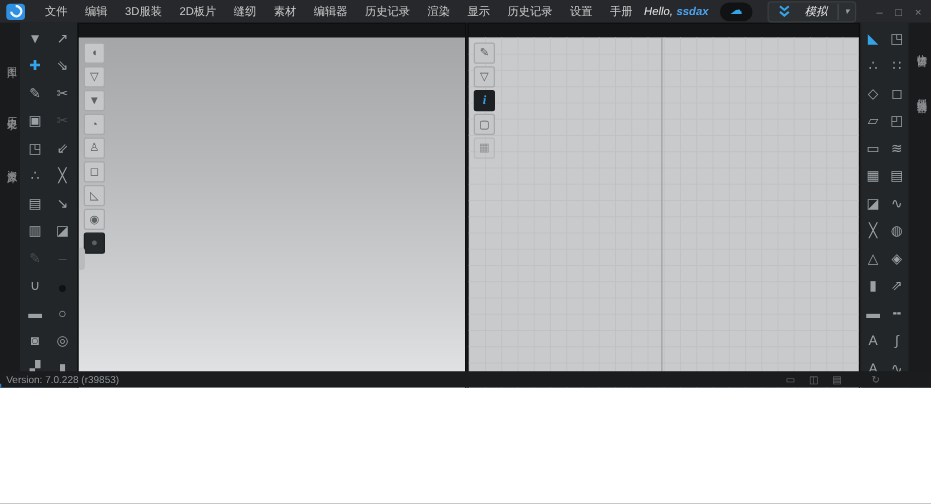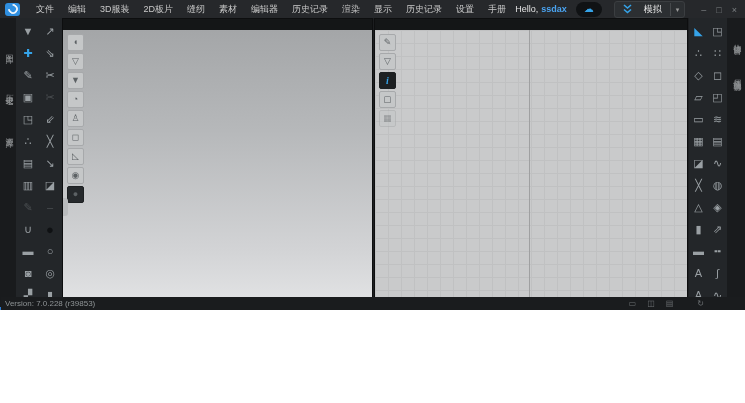--- a/index.html
+++ b/index.html
@@ -8,21 +8,21 @@
 
   
   .topbar{position:absolute;top:0;left:0;width:745px;height:18px;background:#26282b;
           display:flex;align-items:center;z-index:6;}
   .logo{width:15px;height:13px;background:#2f8fe0;border-radius:3px;margin:0 9px 0 5px;
         display:flex;align-items:center;justify-content:center;flex:0 0 auto;}
   .logo i{display:block;width:6px;height:6px;border:2px solid #eaf4fc;border-left-color:transparent;
           border-radius:50%;transform:rotate(40deg);}
   .menu{display:flex;}
   .menu-item{color:#c9c9c9;font-size:9px;line-height:18px;padding:0 7px;white-space:nowrap;cursor:default;}
-  .top-right{margin-left:auto;display:flex;align-items:center;padding-right:4px;}
+  .top-right{margin-left:auto;display:flex;align-items:center;padding-right:4px;font-style:italic;}
   .greeting{font-size:9px;color:#e3e3e3;}
   .username{font-size:9px;color:#4aa3f0;font-weight:bold;margin-left:3px;}
   .cloud-btn{width:26px;height:15px;border-radius:8px;background:#101214;display:flex;align-items:center;
              justify-content:center;margin:0 12px 0 9px;}
   .cloud-btn span{color:#35a3e8;font-size:10px;line-height:1;}
   .sim-btn{height:15px;background:#2c2f32;border:1px solid #3b3e41;border-radius:3px;display:flex;
            align-items:center;margin-right:16px;}
   .sim-main{display:flex;align-items:center;gap:12px;padding:0 8px;}
   .sim-label{font-size:9px;color:#e8e8e8;}
   .sim-caret{border-left:1px solid #46494c;padding:0 5px;color:#9a9a9a;font-size:7px;line-height:13px;}

